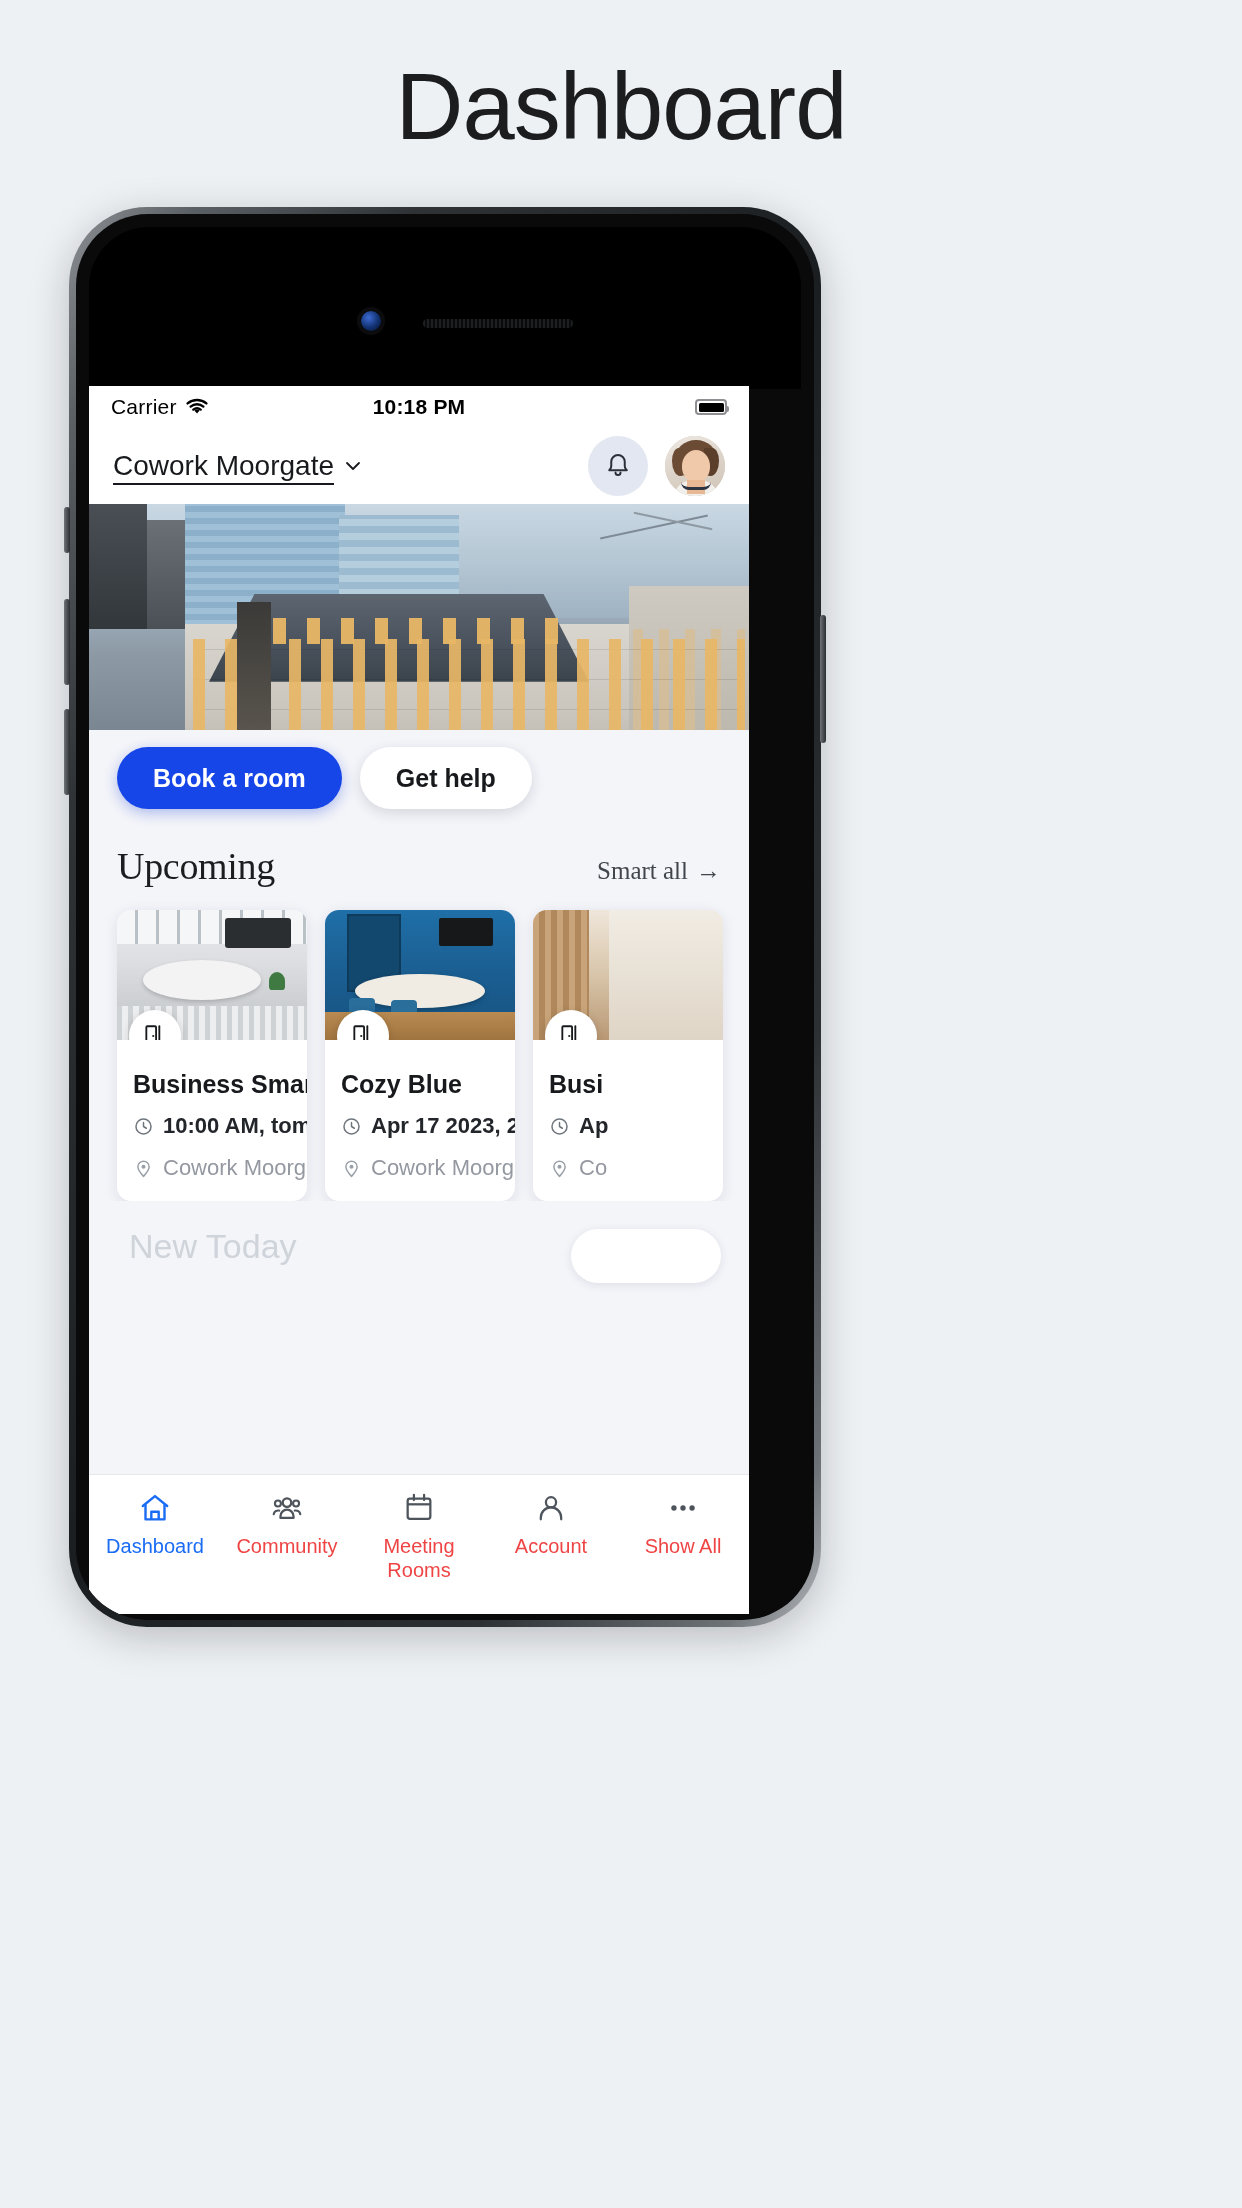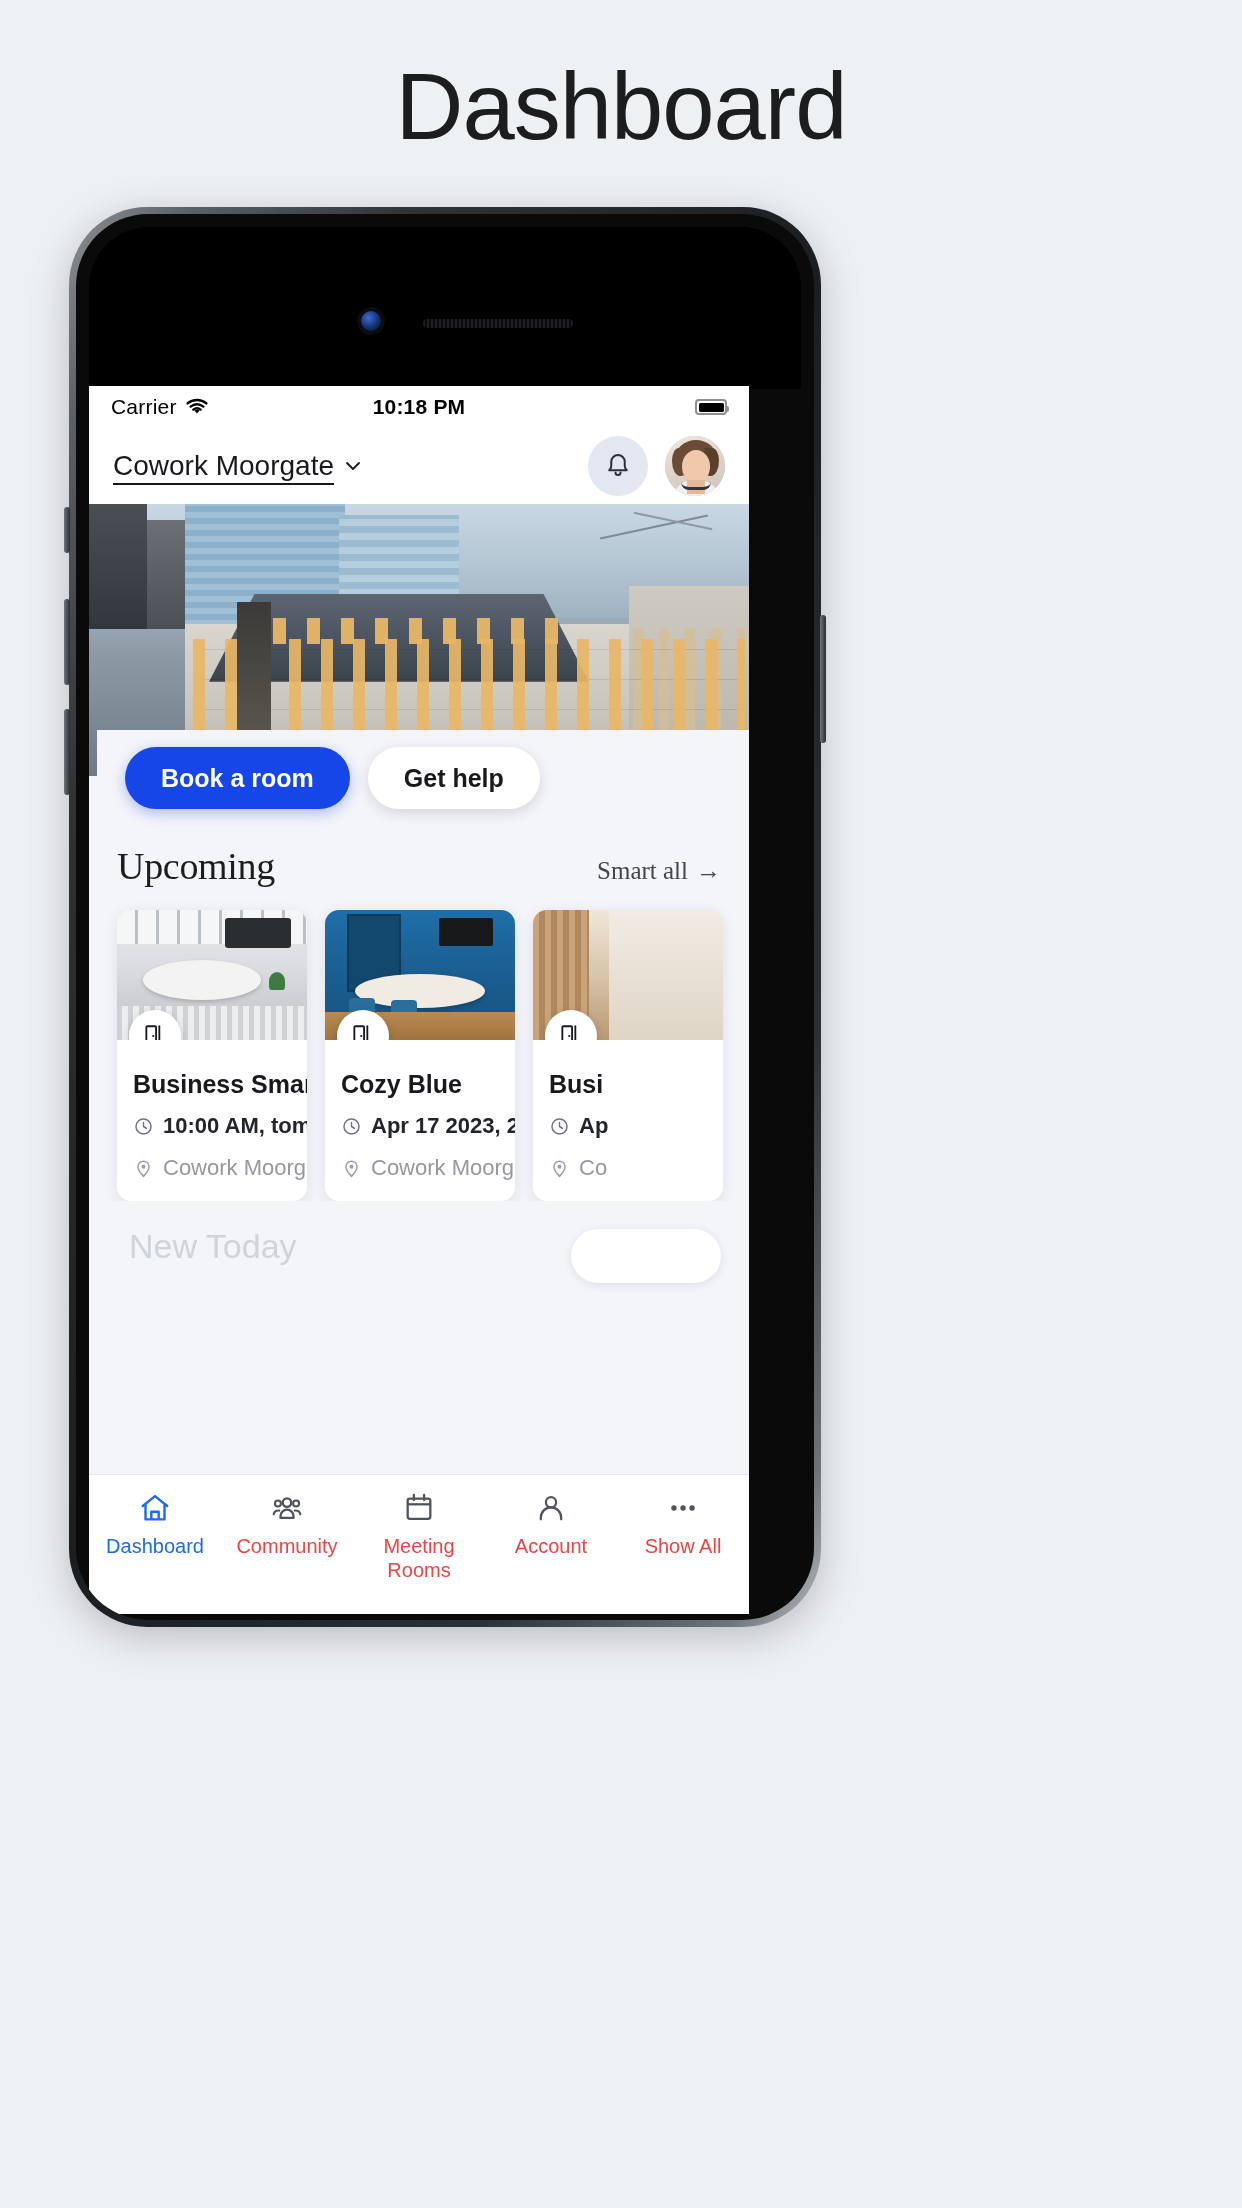--- a/index.html
+++ b/index.html
@@ -193,21 +193,20 @@
   .hero .crane2{ position:absolute; right:36px; top:6%; width:80px; height:2px; background:#8e99a4; transform: rotate(12deg); }
 
   
   .cta-row {
     position: relative;
     height: 96px;
     background: #f4f5f9;
     display: flex; align-items: center; gap: 18px;
     padding: 0 28px;
     margin-top: -46px;
-    margin-left: 8px;
   }
   .cta-row::before {
     content: ""; position:absolute; left:0; right:0; top:0; height:46px;
     background: transparent;
   }
   .btn-pill {
     height: 62px; border-radius: 34px;
     display: flex; align-items: center; justify-content: center;
     font-size: 25px; font-weight: 700;
     padding: 0 36px; white-space: nowrap;

